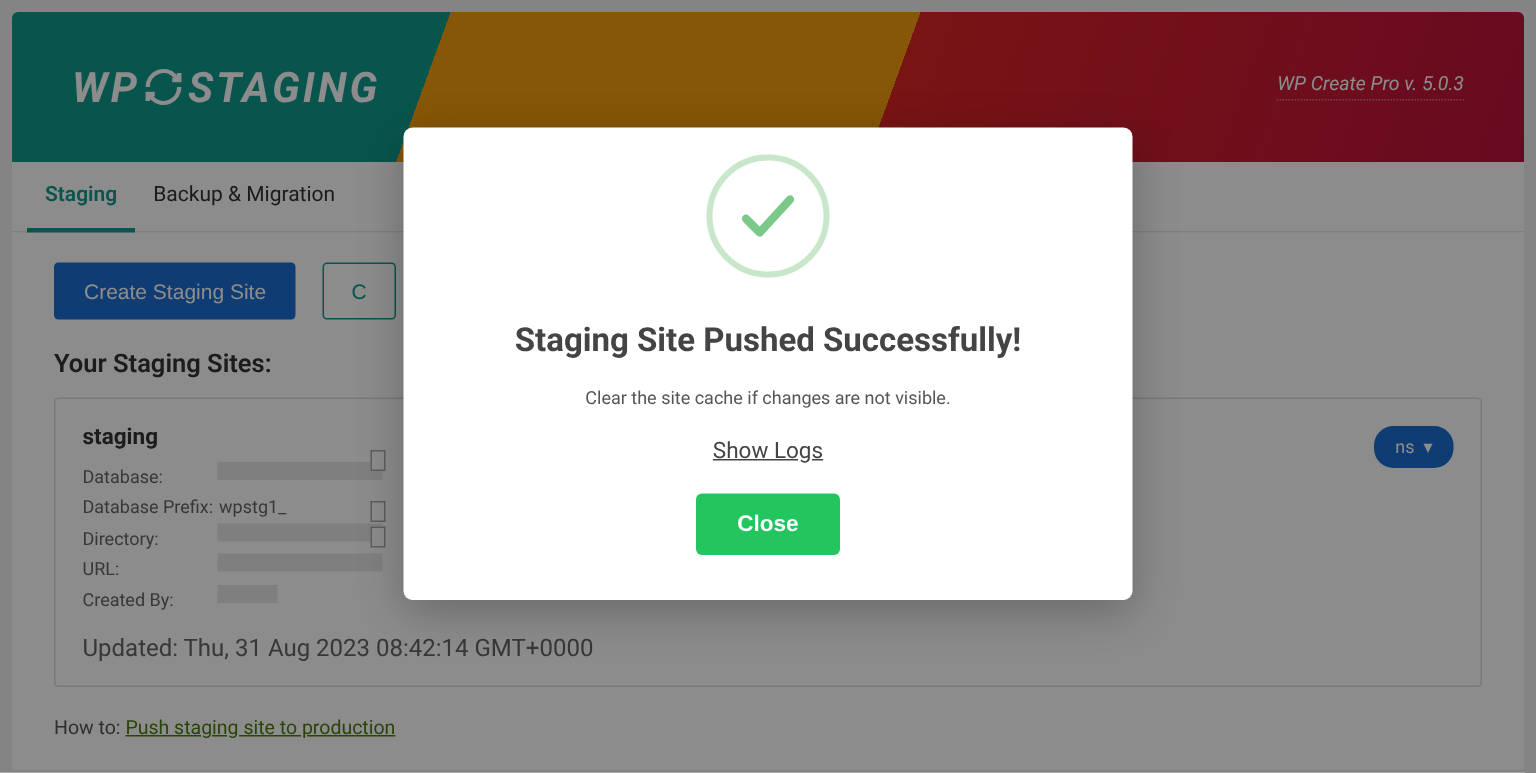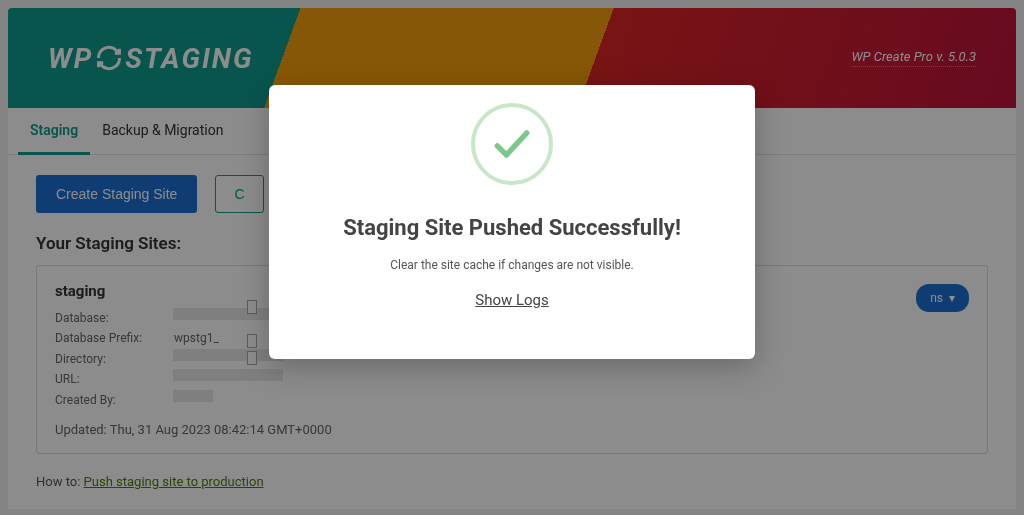--- a/index.html
+++ b/index.html
@@ -17,25 +17,25 @@
     .content { background: white; margin: 0 8px; padding: 20px 28px; }
     .action-row { display: flex; gap: 18px; margin-bottom: 20px; }
     .btn-primary { background: #1d6dd0; color: #ffffff; border: none; padding: 11px 20px; font-size: 14px; border-radius: 3px; cursor: pointer; }
     .btn-outline { background: white; color: #0f9b8e; border: 1px solid #0f9b8e; padding: 10px 18px; font-size: 14px; border-radius: 3px; cursor: pointer; }
     
     .section-title { font-size: 17px; font-weight: 600; color: #333; margin-bottom: 12px; }
     
     .site-card { border: 1px solid #ddd; border-radius: 3px; padding: 16px 18px; position: relative; }
     .site-name { font-size: 15px; font-weight: 700; color: #333; margin-bottom: 8px; }
     .site-meta { font-size: 12px; color: #666; line-height: 1.7; }
-    .site-meta .row { display: flex; gap: 28px; }
+    .site-meta .row { display: flex; }
     .site-meta .label { min-width: 90px; }
     .site-meta .value-redacted { background: #e8e8e8; width: 110px; height: 12px; display: inline-block; }
     .tick-box { position: absolute; left: 210px; width: 10px; height: 14px; background: #fff; border: 1px solid #aaa; }
-    .updated { font-size: 13px; color: #666; margin-top: 12px; }
+    .updated { font-size: 16px; color: #666; margin-top: 12px; }
     
     .actions-dropdown { position: absolute; right: 18px; top: 18px; background: #1d6dd0; color: white; padding: 7px 14px; font-size: 12px; border-radius: 13px; cursor: pointer; display: flex; align-items: center; gap: 6px; }
     
     .howto { margin-top: 20px; font-size: 13px; color: #555; }
     .howto a { color: #4d7c0f; text-decoration: underline; }
     
     .modal-overlay { position: absolute; inset: 0; background: rgba(0,0,0,0.45); display: flex; align-items: flex-start; justify-content: center; padding-top: 85px; }
     .modal { background: white; width: 486px; border-radius: 6px; padding: 18px 35px 30px; text-align: center; box-shadow: 0 8px 30px rgba(0,0,0,0.25); }
     .modal-icon { width: 82px; height: 82px; border: 4px solid #c8e6c9; border-radius: 50%; margin: 0 auto 30px; display: flex; align-items: center; justify-content: center; }
     .modal-title { font-size: 22px; font-weight: 700; color: #444; margin-bottom: 18px; }
@@ -118,14 +118,17 @@
 <div class="modal-overlay">
   <div class="modal">
     <div class="modal-icon">
       <svg width="44" height="44" viewBox="0 0 24 24" fill="none" stroke="#7bc98a" stroke-width="3" stroke-linecap="round" stroke-linejoin="round">
         <polyline points="4 13 9 18 20 6"></polyline>
       </svg>
     </div>
     <div class="modal-title">Staging Site Pushed Successfully!</div>
     <div class="modal-subtitle">Clear the site cache if changes are not visible.</div>
     <div class="modal-logs">Show Logs</div>
+    <div>
+      <button class="modal-close">Close</button>
+    </div>
   </div>
 </div>
 
 </body></html>

